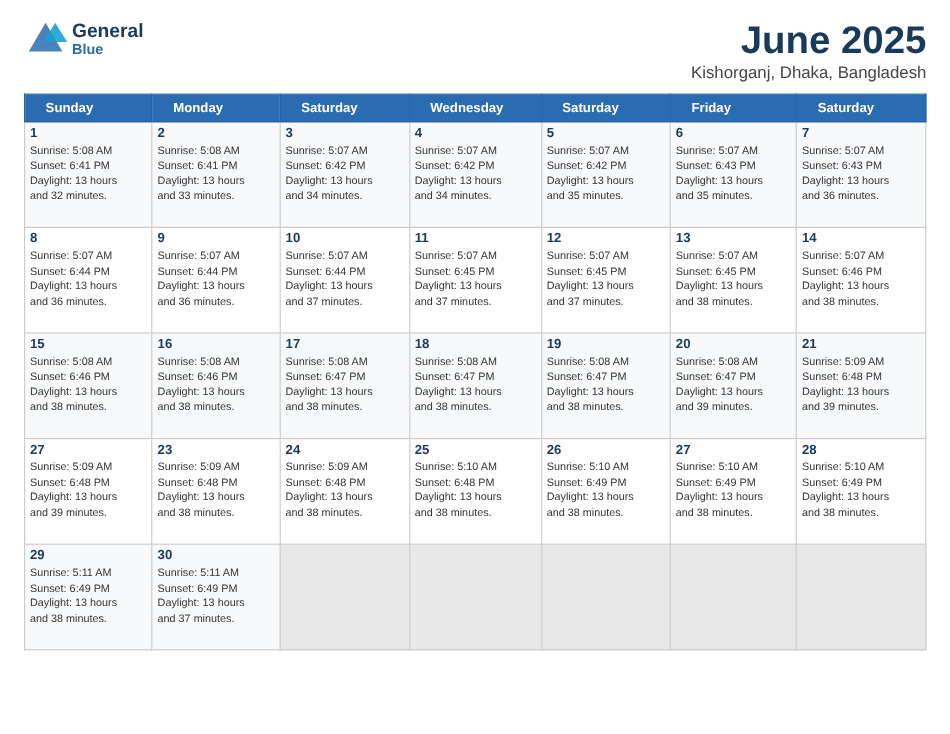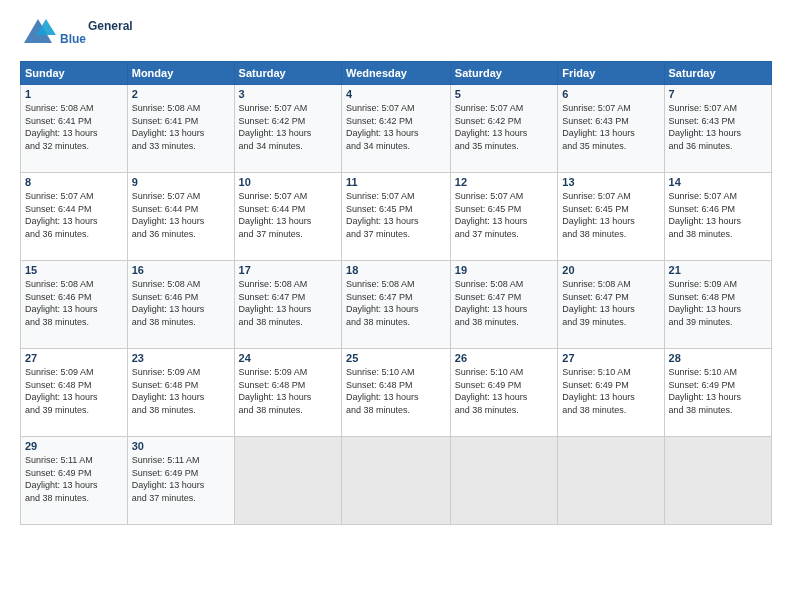--- a/index.html
+++ b/index.html
@@ -46,21 +46,21 @@
     .calendar {
       width: 100%;
       border-collapse: collapse;
       font-size: 9.5px;
     }
     .calendar thead tr th {
       background: #2b6cb0;
       color: #fff;
       font-size: 11px;
       font-weight: bold;
-      padding: 5px 4px;
+      padding: 5px 17px;
       text-align: left;
       border: 1px solid #2563a8;
     }
     .calendar tbody tr td {
       vertical-align: top;
       border: 1px solid #ccc;
       padding: 3px 4px;
       width: 113px;
       height: 88px;
       background: #fff;
@@ -89,23 +89,27 @@
 
 <div class="page">
   <div class="header">
     <div class="logo">
       <svg class="logo-icon" viewBox="0 0 36 36">
         <rect x="0" y="0" width="36" height="36" fill="white"></rect>
         <polygon points="18,4 32,28 4,28" fill="#2b6cb0" opacity="0.85"></polygon>
         <polygon points="26,4 36,20 16,20" fill="#1a9ed4" opacity="0.9"></polygon>
       </svg>
       <div>
-        <div style="color:#1a3a5c;font-size:12px;font-weight:bold;line-height:1.1;margin-left:28px;">General</div>
+        <div style="color:#1a3a5c;font-size:16px;font-weight:bold;line-height:1.1;">General</div>
         <div style="color:#2b6cb0;font-size:12px;font-weight:bold;line-height:1.1;">Blue</div>
       </div>
+    </div>
+    <div class="title-area">
+      <div class="month-title">June 2025</div>
+      <div class="location">Kishorganj, Dhaka, Bangladesh</div>
     </div>
   </div>
 
   <table class="calendar">
     <thead>
       <tr>
       <th>Sunday</th>
           <th>Monday</th>
           <th>Saturday</th>
           <th>Wednesday</th>

